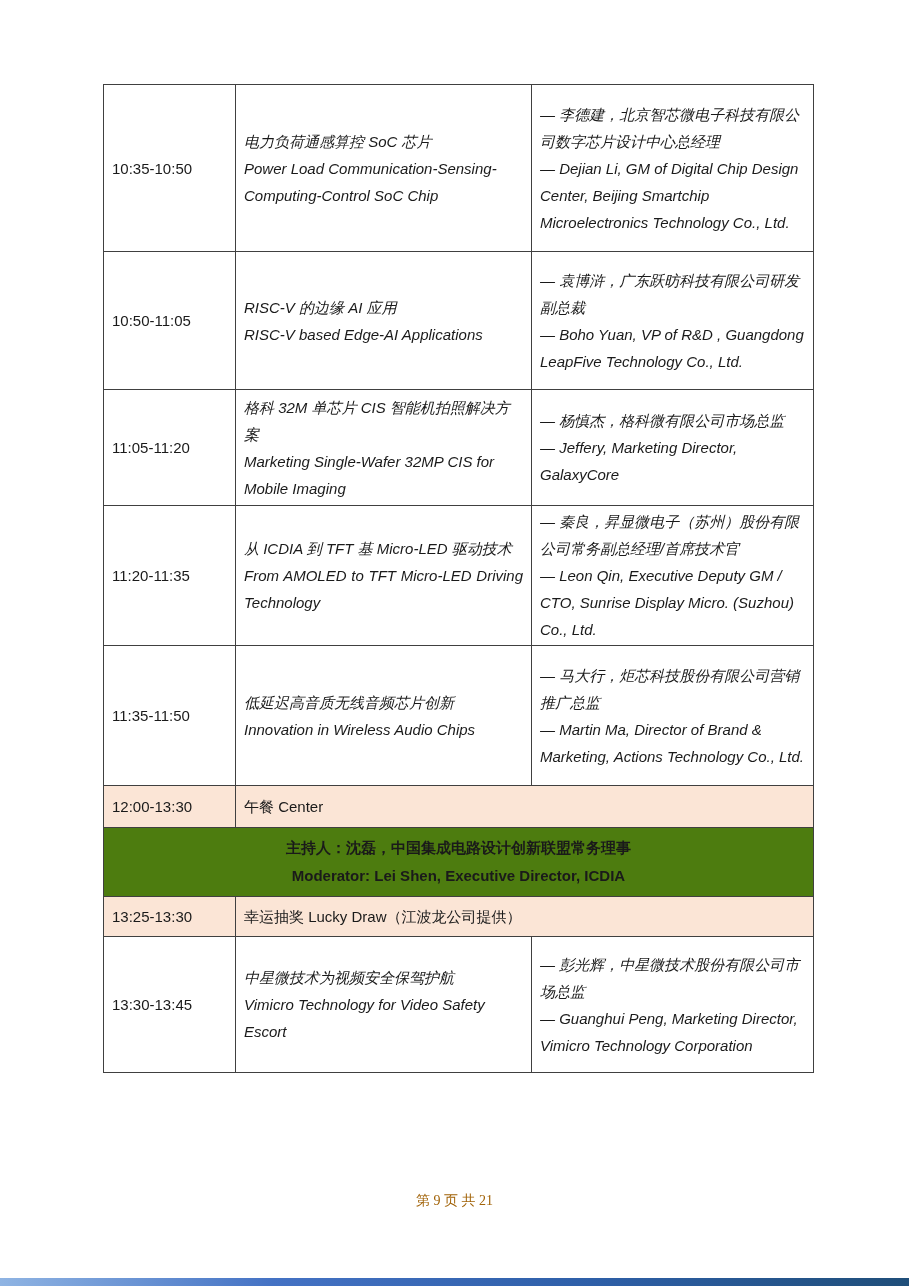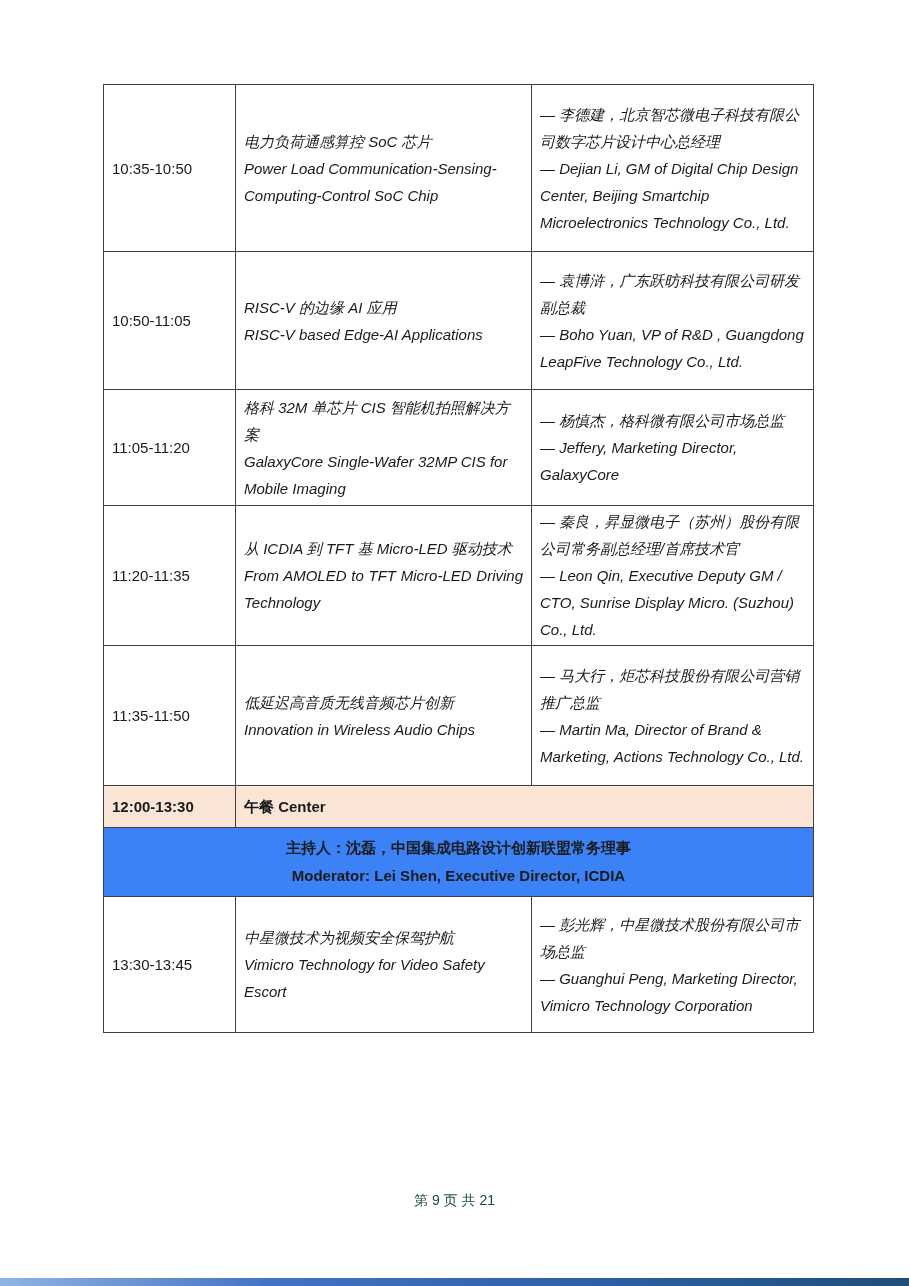--- a/index.html
+++ b/index.html
@@ -24,37 +24,37 @@
     border: 1px solid #404040;
     vertical-align: middle;
     font-size: 15px;
     line-height: 27px;
     padding: 2px 8px;
     overflow: hidden;
   }
   td.time { text-align: left; padding: 2px 2px; }
   td.topic p, td.speaker p { margin: 0; overflow-wrap: break-word; word-break: break-word; font-style: italic; }
   td.topic.justify p { text-align: justify; }
-  tr.hl td { background: #FBE5D6; font-weight: 700; }
+  tr.hl td { background: #FBE5D6; font-weight: 400; }
   td.span-label { font-weight: 700; }
   tr.moderator-row td {
-    background: #3b82f6;
+    background: #4d7c0f;
     text-align: center;
     font-weight: 700;
     line-height: 28px;
     padding: 5px 8px;
   }
   tr.moderator-row p { margin: 0; }
   .footer {
     position: absolute;
     left: 0; top: 1192px; width: 100%;
     text-align: center;
-    font-family: Liberation Sans, sans-serif;
+    font-family: Liberation Serif, serif;
     font-size: 14px;
-    color: #14532d;
+    color: #a16207;
   }
   .bottom-bar {
     position: absolute;
     left: 0; bottom: 0; width: 100%; height: 8px;
     background: linear-gradient(90deg, #8FB4E3 0%, #4472C4 30%, #2E5FA8 65%, #1F4E79 100%);
   }
 </style>
 </head>
 <body>
 
@@ -90,21 +90,21 @@
           <td class="speaker">
             <p>— 袁博浒，广东跃昉科技有限公司研发副总裁</p>
             <p>— Boho Yuan, VP of R&amp;D , Guangdong LeapFive Technology Co., Ltd.</p>
           </td>
         </tr>
 
         <tr style="height:116px">
           <td class="time">11:05-11:20</td>
           <td class="topic">
             <p>格科 32M 单芯片 CIS 智能机拍照解决方案</p>
-            <p>GalaxyCore Single-Wafer 32MP CIS for Mobile Imaging</p>
+            <p>Marketing Single-Wafer 32MP CIS for Mobile Imaging</p>
           </td>
           <td class="speaker">
             <p>— 杨慎杰，格科微有限公司市场总监</p>
             <p>— Jeffery, Marketing Director, GalaxyCore</p>
           </td>
         </tr>
 
         <tr style="height:136px">
           <td class="time">11:20-11:35</td>
           <td class="topic justify">
@@ -134,20 +134,24 @@
           <td class="span-label" colspan="2">午餐 Center</td>
         </tr>
 
         <tr class="moderator-row" style="height:69px">
           <td colspan="3">
             <p>主持人：沈磊，中国集成电路设计创新联盟常务理事</p>
             <p>Moderator: Lei Shen, Executive Director, ICDIA</p>
           </td>
         </tr>
 
+        <tr class="hl" style="height:40px">
+          <td class="time">13:25-13:30</td>
+          <td class="span-label" colspan="2">幸运抽奖 Lucky Draw（江波龙公司提供）</td>
+        </tr>
 
         <tr style="height:136px">
           <td class="time">13:30-13:45</td>
           <td class="topic">
             <p>中星微技术为视频安全保驾护航</p>
             <p>Vimicro Technology for Video Safety Escort</p>
           </td>
           <td class="speaker">
             <p>— 彭光辉，中星微技术股份有限公司市场总监</p>
             <p>— Guanghui Peng, Marketing Director, Vimicro Technology Corporation</p>

